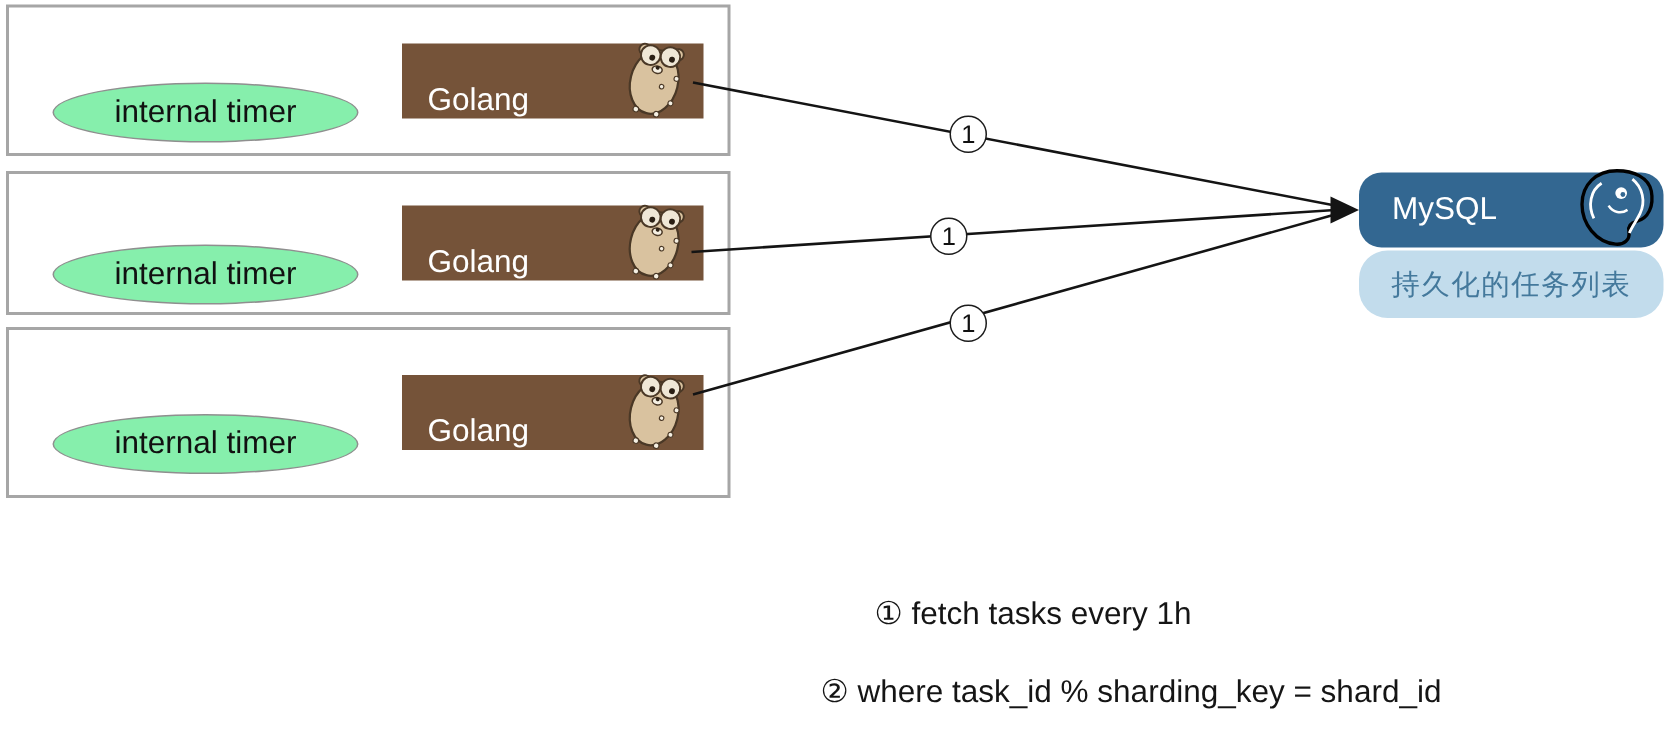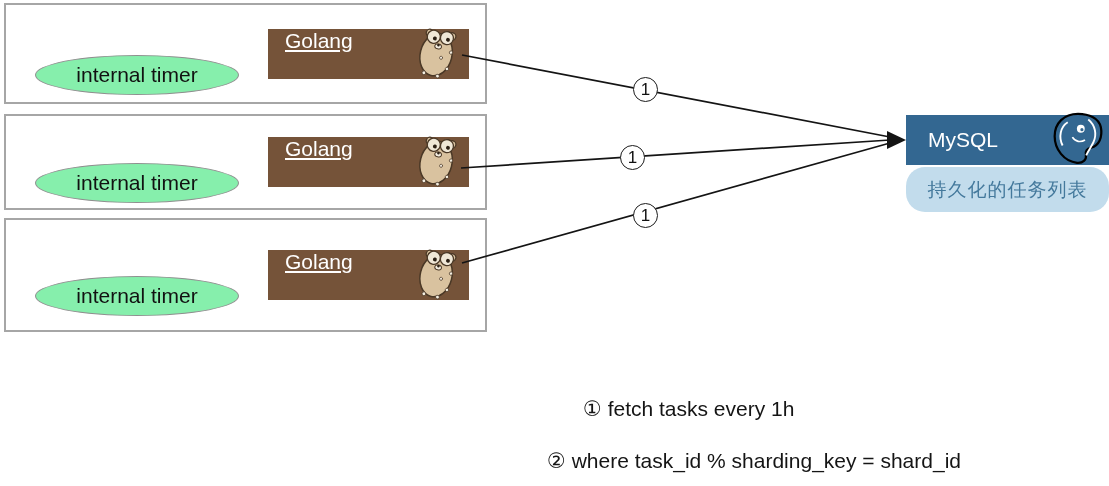--- a/index.html
+++ b/index.html
@@ -46,42 +46,42 @@
     margin-top: 42px;
   }
 
   .golang-box {
     margin-left: auto;
     margin-right: 16px;
     width: 201px; height: 50px;
     background: var(--golang);
     color: #ffffff;
     font-size: 21px;
-    display: flex; align-items: flex-start;
+    display: flex; align-items: flex-end;
     padding-left: 17px;
     position: relative;
     flex: 0 0 auto;
-    text-decoration: underline;
   }
   .gopher {
     position: absolute;
     right: 4px; top: -7px;
     width: 56px; height: 58px;
   }
 
   
   .db-header {
     position: absolute;
     left: 906px; top: 115px;
     width: 203px; height: 50px;
     background: var(--db-header);
     color: #ffffff;
     font-size: 21px;
     display: flex; align-items: center;
     padding-left: 22px;
+    border-radius: 15px;
   }
   .pg-elephant {
     position: absolute;
     right: 3px; top: -6px;
     width: 56px; height: 60px;
   }
   .db-subtitle {
     position: absolute;
     left: 906px; top: 167px;
     width: 203px; height: 45px;

